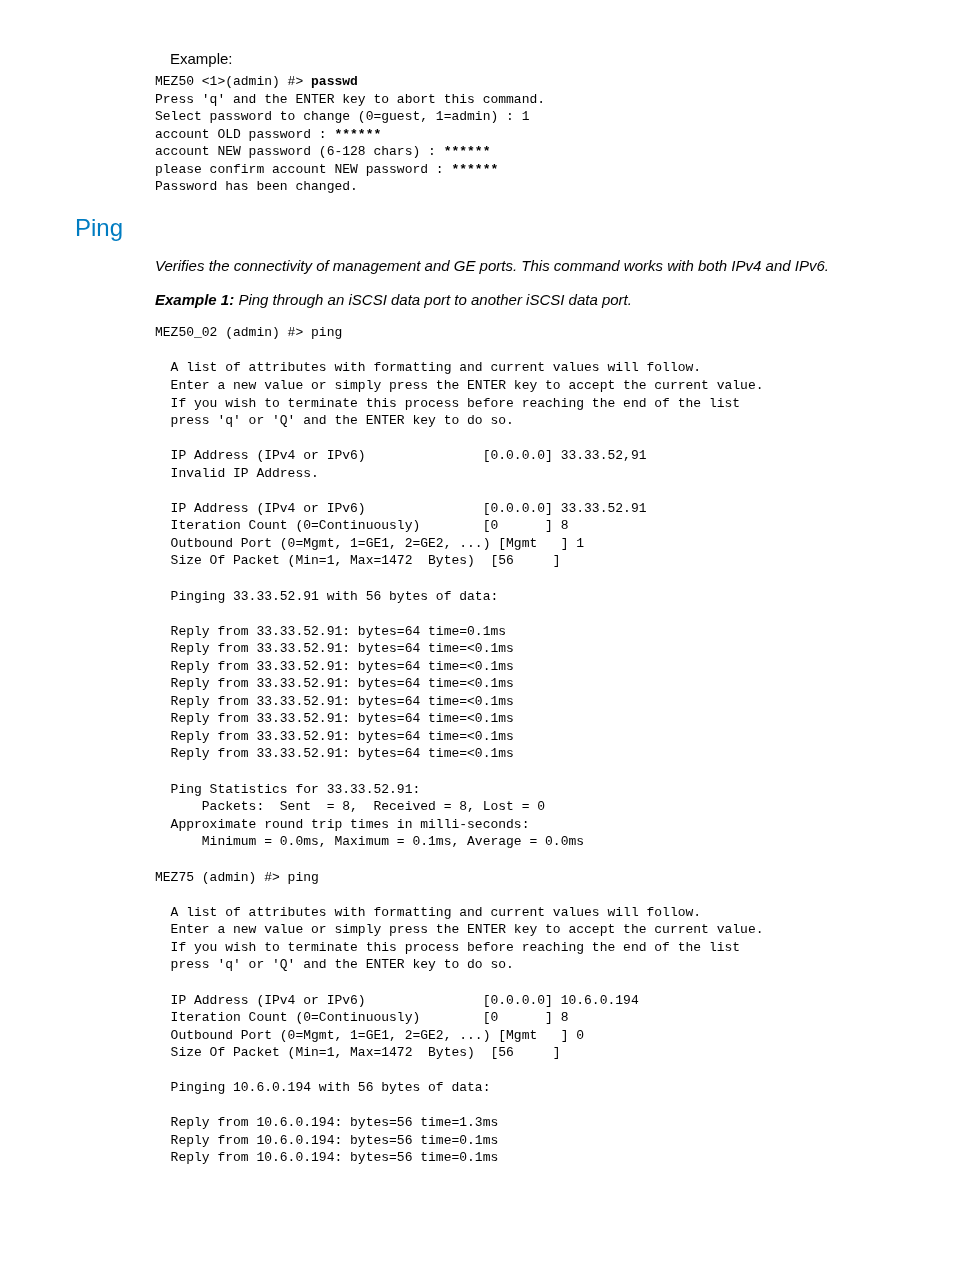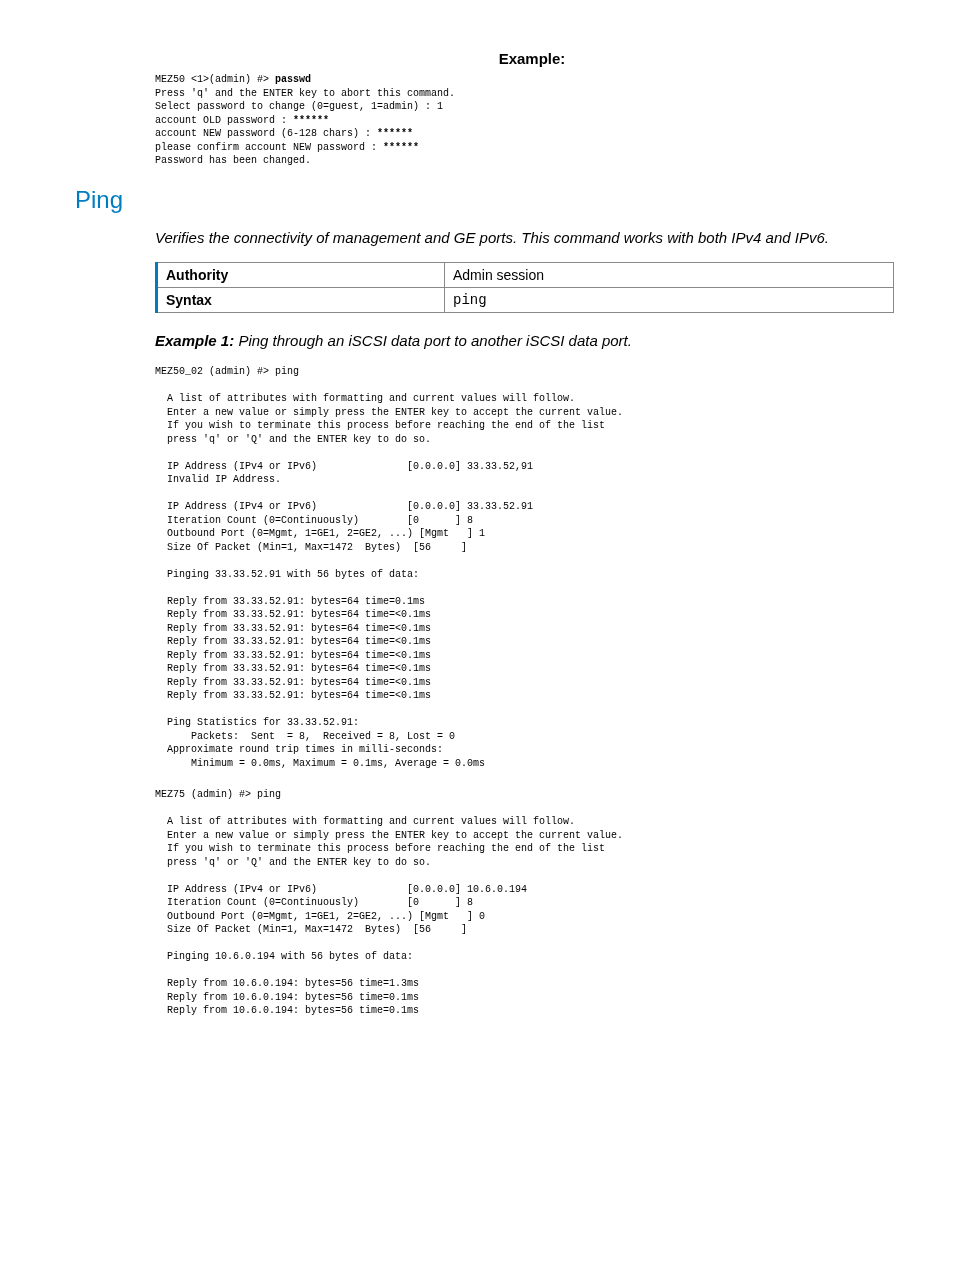--- a/index.html
+++ b/index.html
@@ -11,27 +11,26 @@
       width: 954px;
       background: #fff;
     }
     .page {
       padding: 50px 60px 30px 75px;
     }
     .content-indent {
       margin-left: 80px;
     }
     .example-heading {
-      font-weight: bold;
+      font-weight: normal;
       margin: 0 0 6px 15px;
-      text-align: center;
     }
     pre.code {
       font-family: "Courier New", monospace;
-      font-size: 10px;
+      font-size: 13px;
       line-height: 1.35;
       white-space: pre;
       margin: 0 0 18px 0;
     }
     .cmd-bold {
       font-weight: bold;
     }
     h2.section-title {
       font-family: Arial, Helvetica, sans-serif;
       font-weight: normal;
@@ -81,32 +80,20 @@
 account NEW password (6-128 chars) : </span><span class="cmd-bold">******</span><span>
 please confirm account NEW password : </span><span class="cmd-bold">******</span><span>
 Password has been changed.</span></pre>
   </div>
 
   <h2 class="section-title">Ping</h2>
 
   <div class="content-indent">
     <p class="body-text">Verifies the connectivity of management and GE ports. This command works with both IPv4 and IPv6.</p>
 
-    <table class="info-table">
-      <tbody>
-          <tr>
-        <td>Authority</td>
-        <td>Admin session</td>
-      </tr>
-      <tr>
-        <td>Syntax</td>
-        <td class="mono">ping</td>
-      </tr>
-    </tbody>
-      </table>
 
     <p class="body-text ex-inline">
       <span class="lead">Example 1: </span><span>Ping through an iSCSI data port to another iSCSI data port.</span>
     </p>
     <pre class="code">MEZ50_02 (admin) #&gt; ping
 
   A list of attributes with formatting and current values will follow.
   Enter a new value or simply press the ENTER key to accept the current value.
   If you wish to terminate this process before reaching the end of the list
   press 'q' or 'Q' and the ENTER key to do so.

